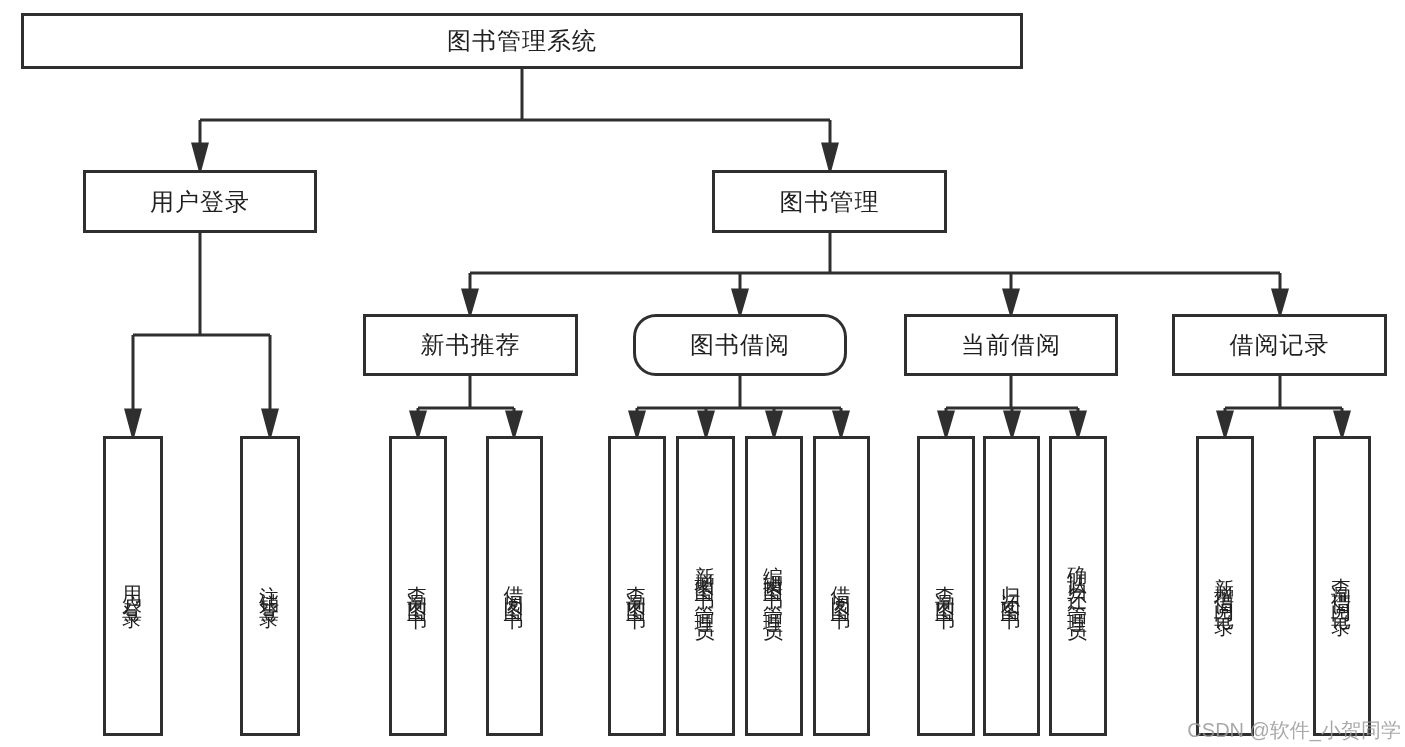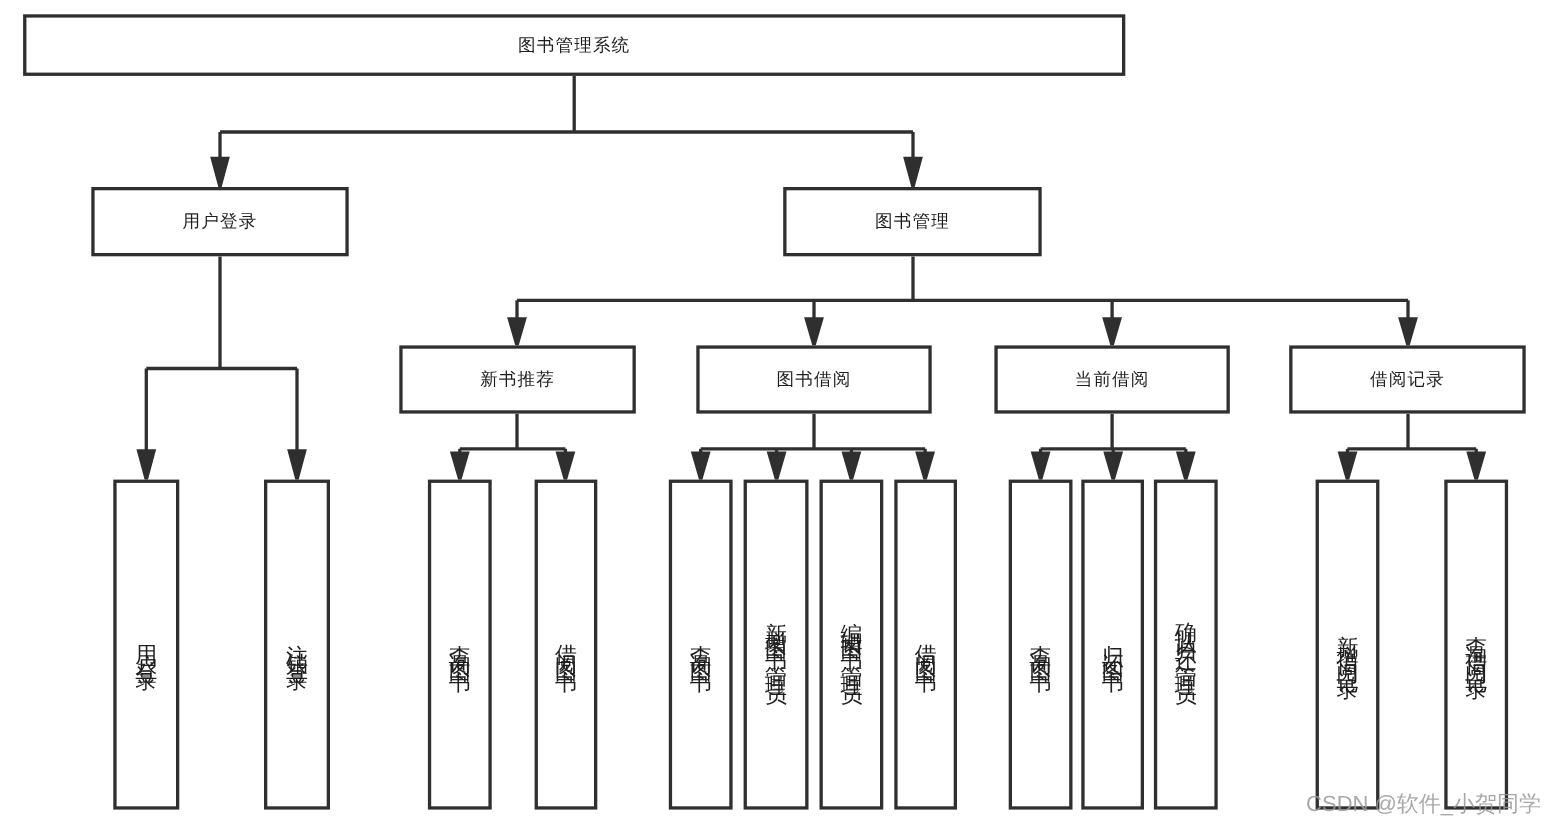--- a/index.html
+++ b/index.html
@@ -20,21 +20,21 @@
   }
   .box {
     position: absolute;
     box-sizing: border-box;
     background: #ffffff;
     border: 3px solid #2f2f2f;
     display: flex;
     align-items: center;
     justify-content: center;
     text-align: center;
-    font-size: 16px;
+    font-size: 24px;
     letter-spacing: 1px;
     color: #1f1f1f;
   }
   .leaf {
     writing-mode: vertical-rl;
     text-orientation: mixed;
     letter-spacing: 8px;
     font-size: 20px;
   }
   .watermark {
@@ -115,21 +115,21 @@
     <line x1="1342" y1="408" x2="1342" y2="414"></line>
     <polygon points="1335,412 1349,412 1342,436"></polygon>
   </svg>
 
   <div class="box" style="left:21px; top:13px; width:1002px; height:56px;">图书管理系统</div>
 
   <div class="box" style="left:83px; top:170px; width:234px; height:63px;">用户登录</div>
   <div class="box" style="left:712px; top:170px; width:235px; height:63px;">图书管理</div>
 
   <div class="box" style="left:363px; top:314px; width:215px; height:62px;">新书推荐</div>
-  <div class="box" style="left:633px; top:314px; width:214px; height:62px;">图书借阅</div>
+  <div class="box" style="left:633px; top:314px; width:214px; height:62px;border-radius:23px;">图书借阅</div>
   <div class="box" style="left:904px; top:314px; width:214px; height:62px;">当前借阅</div>
   <div class="box" style="left:1172px; top:314px; width:215px; height:62px;">借阅记录</div>
 
   <div class="box leaf" style="left:103px; top:436px; width:60px; height:300px;">用户登录</div>
   <div class="box leaf" style="left:240px; top:436px; width:60px; height:300px;">注销登录</div>
 
   <div class="box leaf" style="left:389px; top:436px; width:58px; height:300px;">查询图书</div>
   <div class="box leaf" style="left:486px; top:436px; width:57px; height:300px;">借阅图书</div>
 
   <div class="box leaf" style="left:608px; top:436px; width:58px; height:300px;">查询图书</div>

